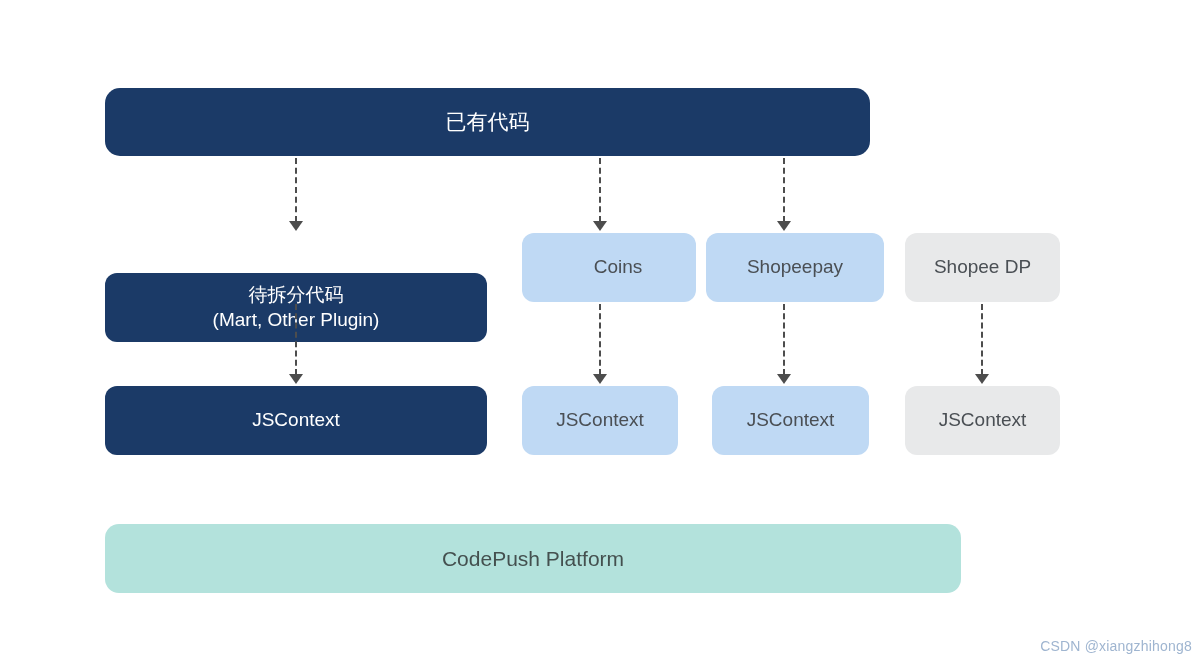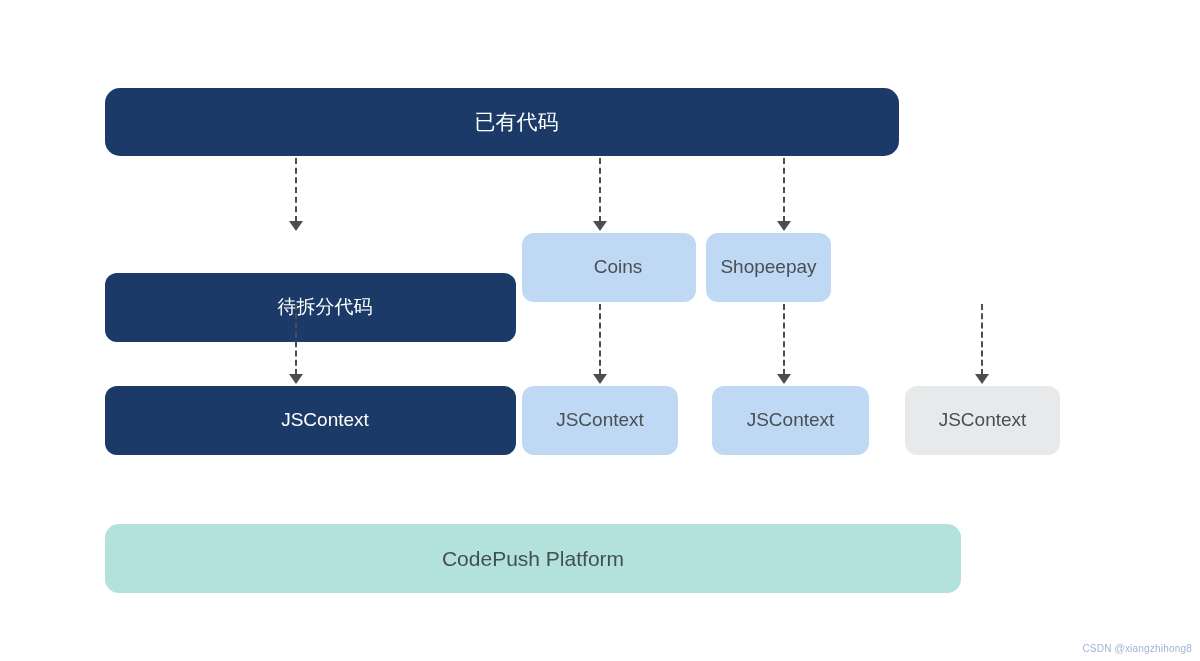--- a/index.html
+++ b/index.html
@@ -5,31 +5,31 @@
   html,body{margin:0;padding:0;background:#ffffff;}
   body{
     width:1200px;height:661px;position:relative;overflow:hidden;
     font-family:"Liberation Sans","DejaVu Sans",sans-serif;
   }
   .canvas{position:absolute;inset:0;background:var(--canvas-bg);}
   .node{
     position:absolute;display:flex;flex-direction:column;align-items:center;justify-content:center;
     border-radius:12px;text-align:center;line-height:1.3;
   }
-  .node.dark{background:var(--dark-navy);color:var(--white-text);padding-left:29px;}
+  .node.dark{background:var(--dark-navy);color:var(--white-text);}
   .node.blue{background:var(--light-blue);color:var(--dark-text);}
   .node.gray{background:var(--light-gray);color:var(--dark-text);}
   .node.mint{background:var(--mint);color:var(--mint-text);border-radius:14px;}
   .lbl-lg{font-size:21px;}
   .lbl-md{font-size:19px;}
   
   .n-existing{left:105px;top:88px;width:765px;height:68px;border-radius:15px;}
   .n-split{left:105px;top:233px;width:382px;height:69px;margin-top:40px;}
   .n-coins{left:522px;top:233px;width:156px;height:69px;padding-left:18px;}
-  .n-shopeepay{left:706px;top:233px;width:125px;height:69px;}
+  .n-shopeepay{left:706px;top:233px;width:178px;height:69px;}
   .n-shopeedp{left:905px;top:233px;width:155px;height:69px;}
   .n-js-main{left:105px;top:386px;width:382px;height:69px;}
   .n-js-coins{left:522px;top:386px;width:156px;height:69px;}
   .n-js-shopeepay{left:712px;top:386px;width:157px;height:69px;}
   .n-js-shopeedp{left:905px;top:386px;width:155px;height:69px;}
   .n-codepush{left:105px;top:524px;width:856px;height:69px;}
   
   .arrow{
     position:absolute;width:14px;display:flex;flex-direction:column;align-items:center;
   }
@@ -39,21 +39,21 @@
     border-left:7px solid transparent;border-right:7px solid transparent;
     border-top:10px solid var(--arrow);
   }
   .a-r1{top:158px;height:73px;}
   .a-r2{top:304px;height:80px;}
   .a-c1{left:289px;}
   .a-c2{left:593px;}
   .a-c3{left:777px;}
   .a-c4{left:975px;}
   .watermark{
-    position:absolute;right:8px;bottom:7px;font-size:10px;color:var(--watermark);
+    position:absolute;right:8px;bottom:7px;font-size:14px;color:var(--watermark);
     letter-spacing:0.2px;
   }
 </style>
 </head>
 <body>
 
 <div class="canvas">
 
   <div class="node dark n-existing">
     <span class="lbl-lg">已有代码</span>
@@ -67,26 +67,30 @@
       <div class="shaft"></div>
       <div class="head"></div>
     </div>
   <div class="arrow a-r1 a-c3">
       <div class="shaft"></div>
       <div class="head"></div>
     </div>
 
   <div class="node dark n-split">
     <span class="lbl-md">待拆分代码</span>
+    <span class="lbl-md">(Mart, Other Plugin)</span>
   </div>
   <div class="node blue n-coins">
     <span class="lbl-md">Coins</span>
   </div>
   <div class="node blue n-shopeepay">
     <span class="lbl-md">Shopeepay</span>
+  </div>
+  <div class="node gray n-shopeedp">
+    <span class="lbl-md">Shopee DP</span>
   </div>
 
   <div class="arrow a-r2 a-c1">
       <div class="shaft"></div>
       <div class="head"></div>
     </div>
   <div class="arrow a-r2 a-c2">
       <div class="shaft"></div>
       <div class="head"></div>
     </div>

